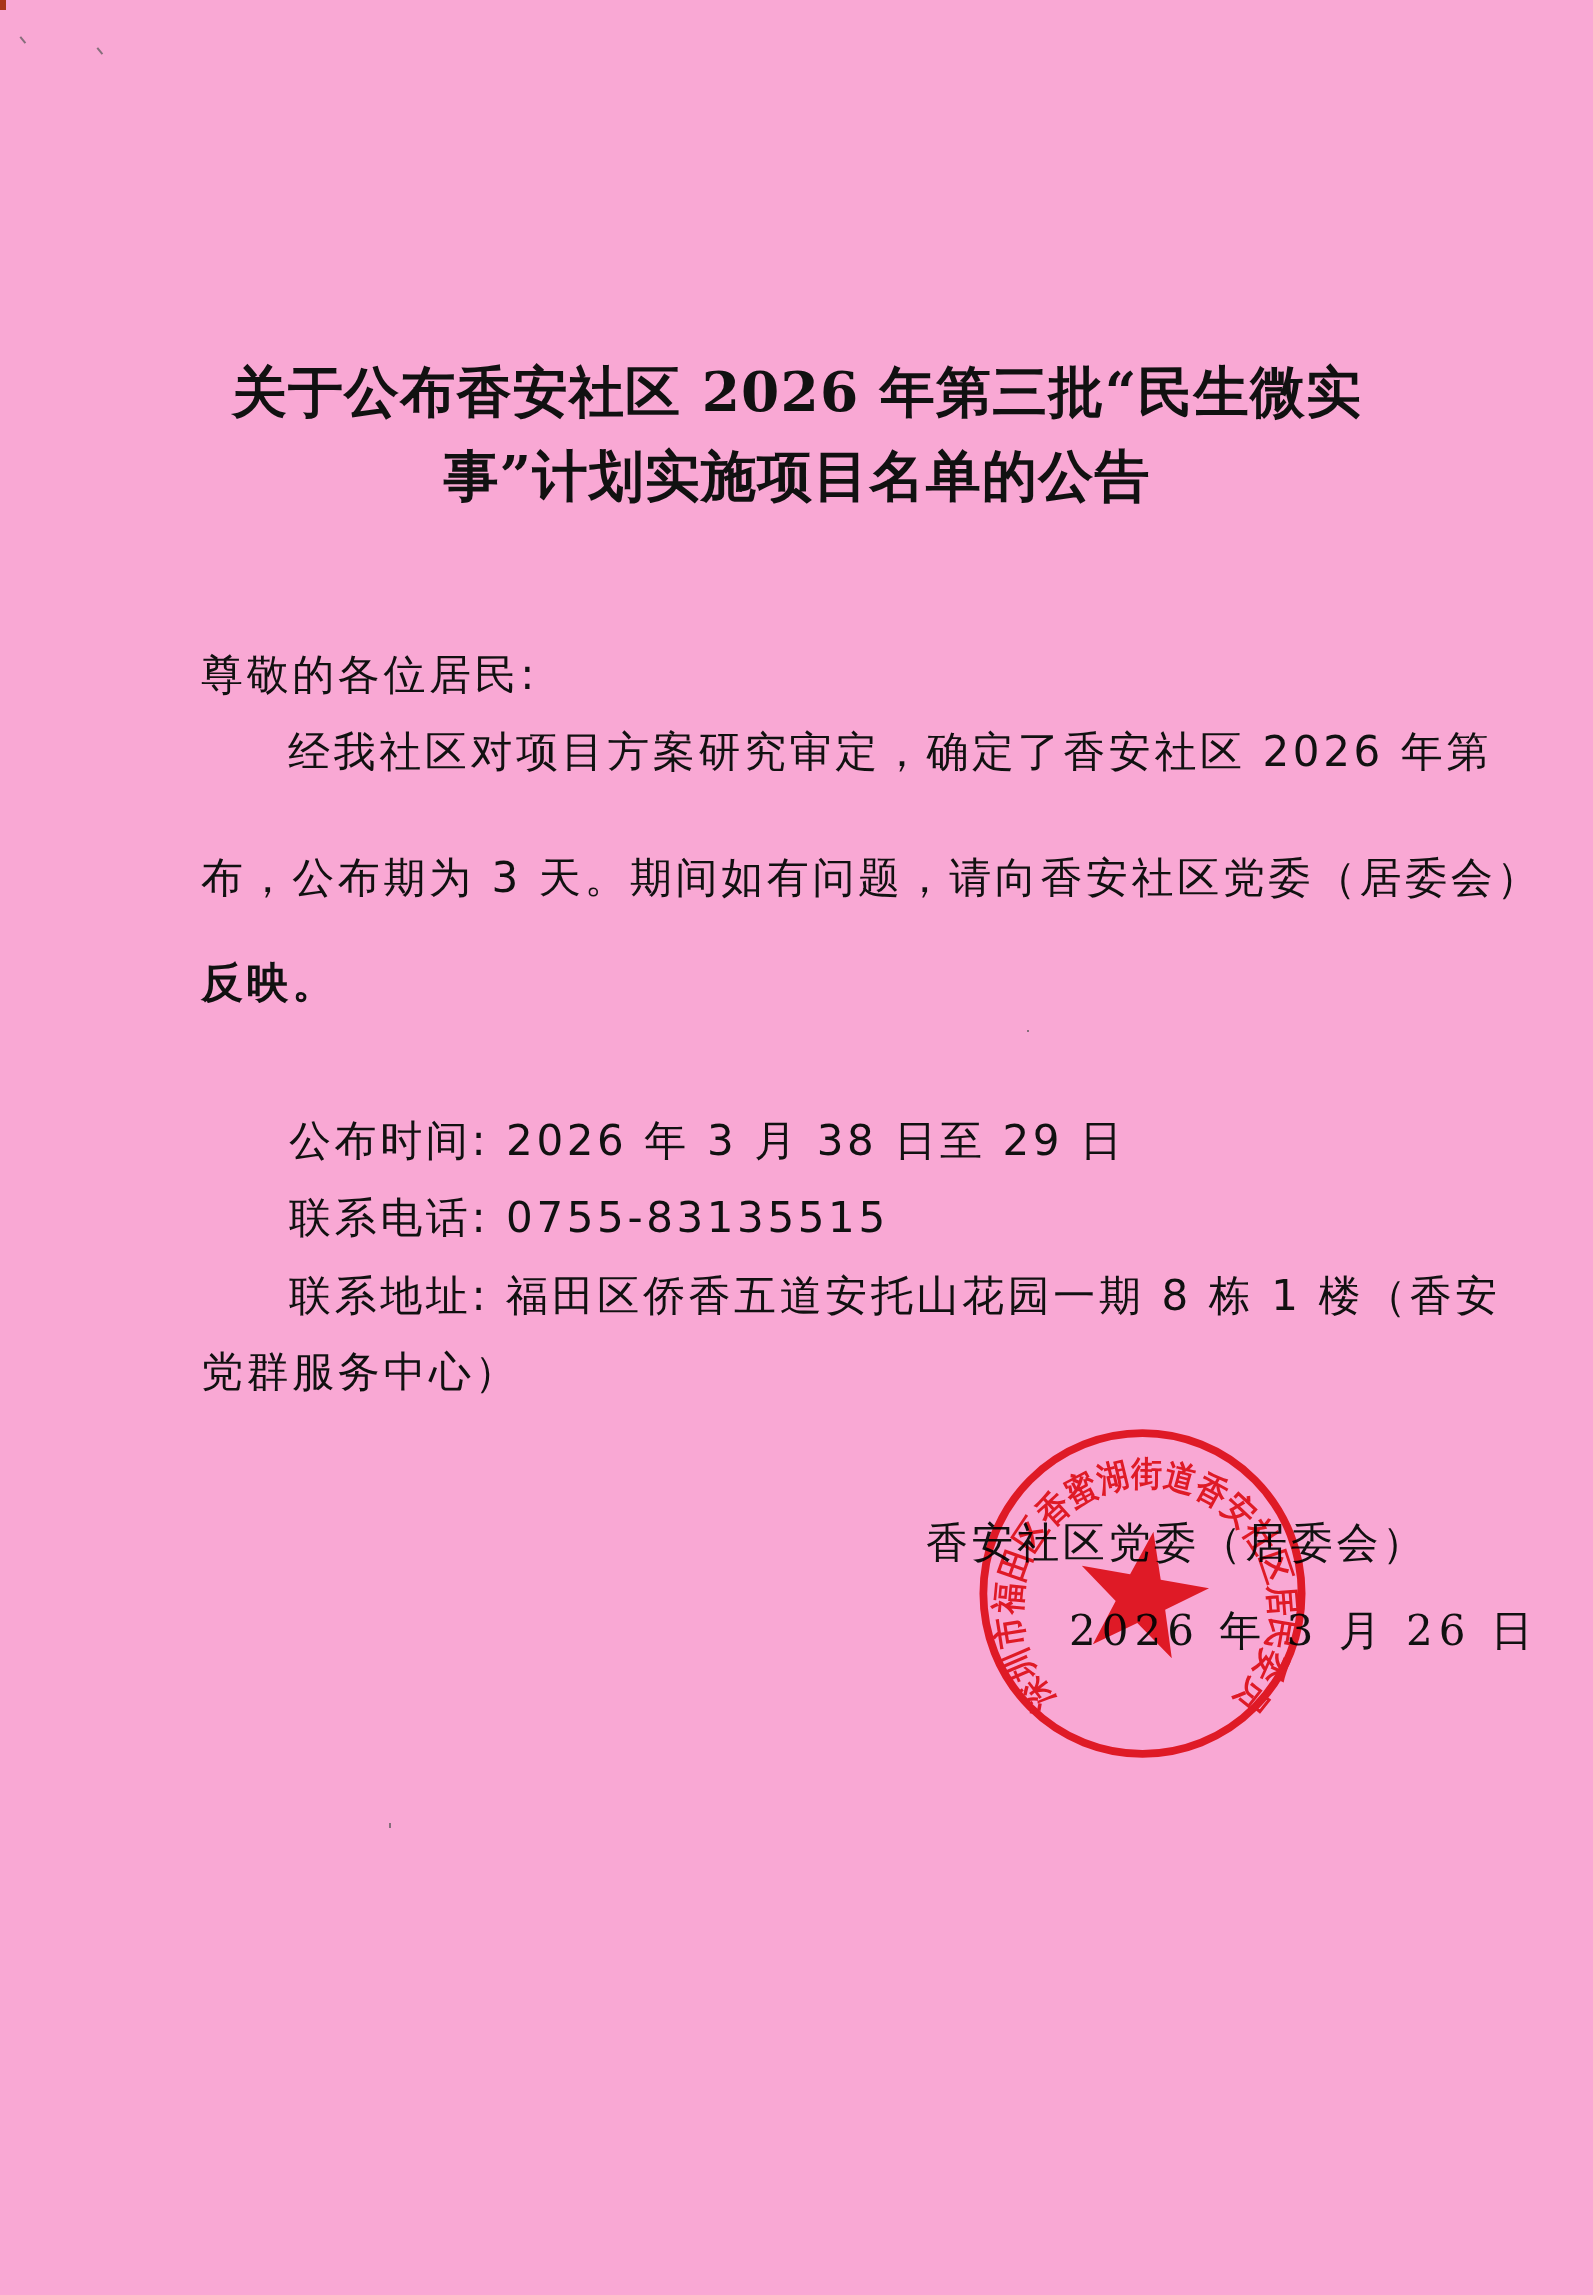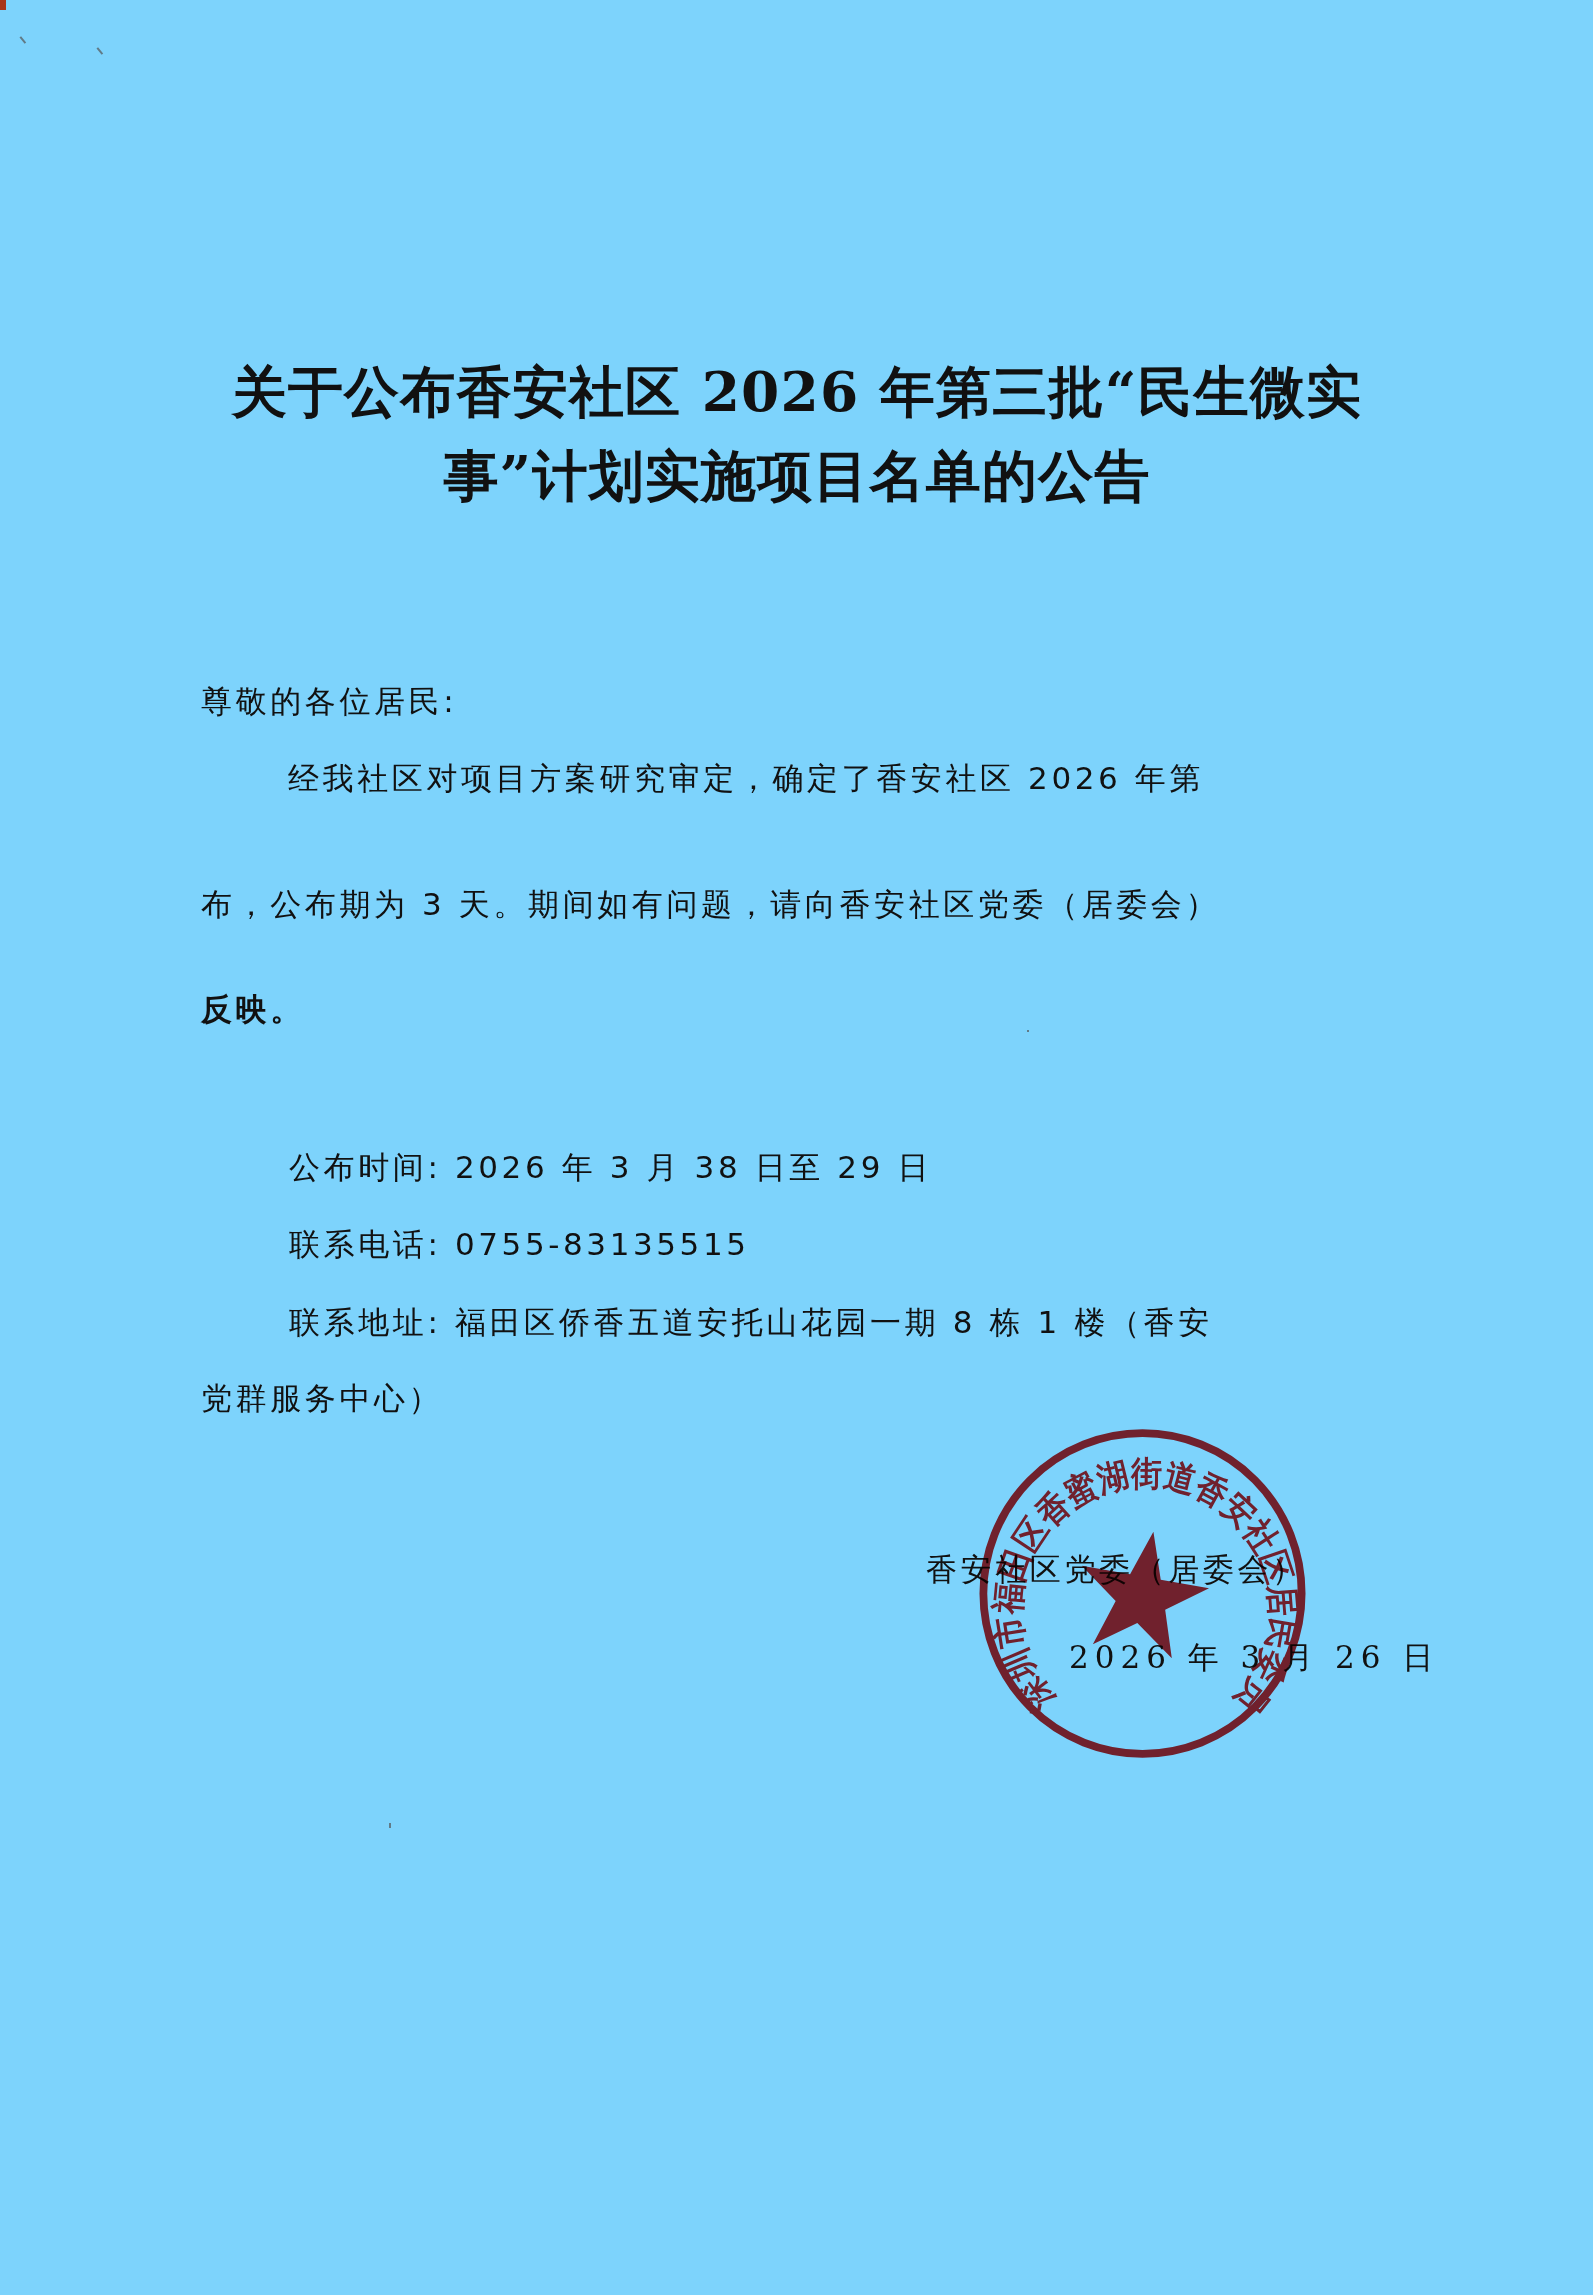--- a/index.html
+++ b/index.html
@@ -13,21 +13,21 @@
       position: relative;
       overflow: hidden;
       font-family: "DejaVu Sans", "Liberation Sans", sans-serif;
       color: #111111;
     }
     .page {
       position: absolute;
       left: 0; top: 0;
       width: 1593px;
       height: 2295px;
-      background: #7dd3fc;
+      background: #f9a8d4;
     }
     .corner-mark {
       position: absolute;
       left: 0; top: 0;
       width: 6px; height: 9.6px;
       background: #a8361a;
     }
     .speck {
       position: absolute;
       width: 1.8px;
@@ -47,25 +47,24 @@
       line-height: 1;
       letter-spacing: 1.2px;
       white-space: nowrap;
     }
     .title.l1 { top: 364px; }
     .title.l2 { top: 448px; }
 
     .text-line {
       position: absolute;
       font-family: "DejaVu Sans", "Liberation Sans", sans-serif;
-      font-size: 31px;
+      font-size: 42px;
       line-height: 1;
       white-space: nowrap;
       letter-spacing: 3.6px;
-      margin-top: 32px;
     }
     .salutation { left: 201px; top: 654px; }
     .p1 { left: 288px; top: 731px; }
     .p2 { left: 201px; top: 809px; }
     .p3 { left: 201px; top: 857px; }
     .p4 { left: 201px; top: 962px; font-weight: bold; }
 
     .info-time { left: 289px; top: 1120px; }
     .info-phone { left: 289px; top: 1197px; }
     .info-addr { left: 289px; top: 1275px; }

